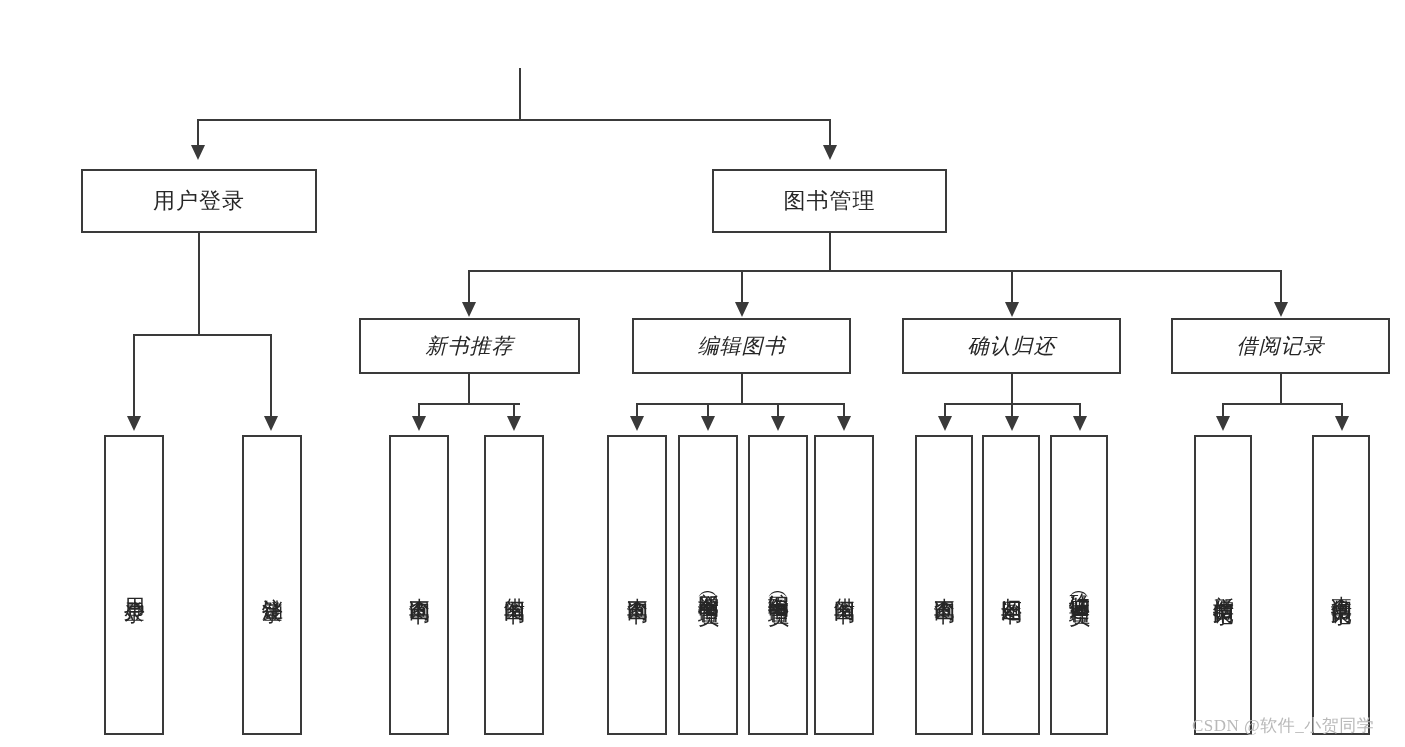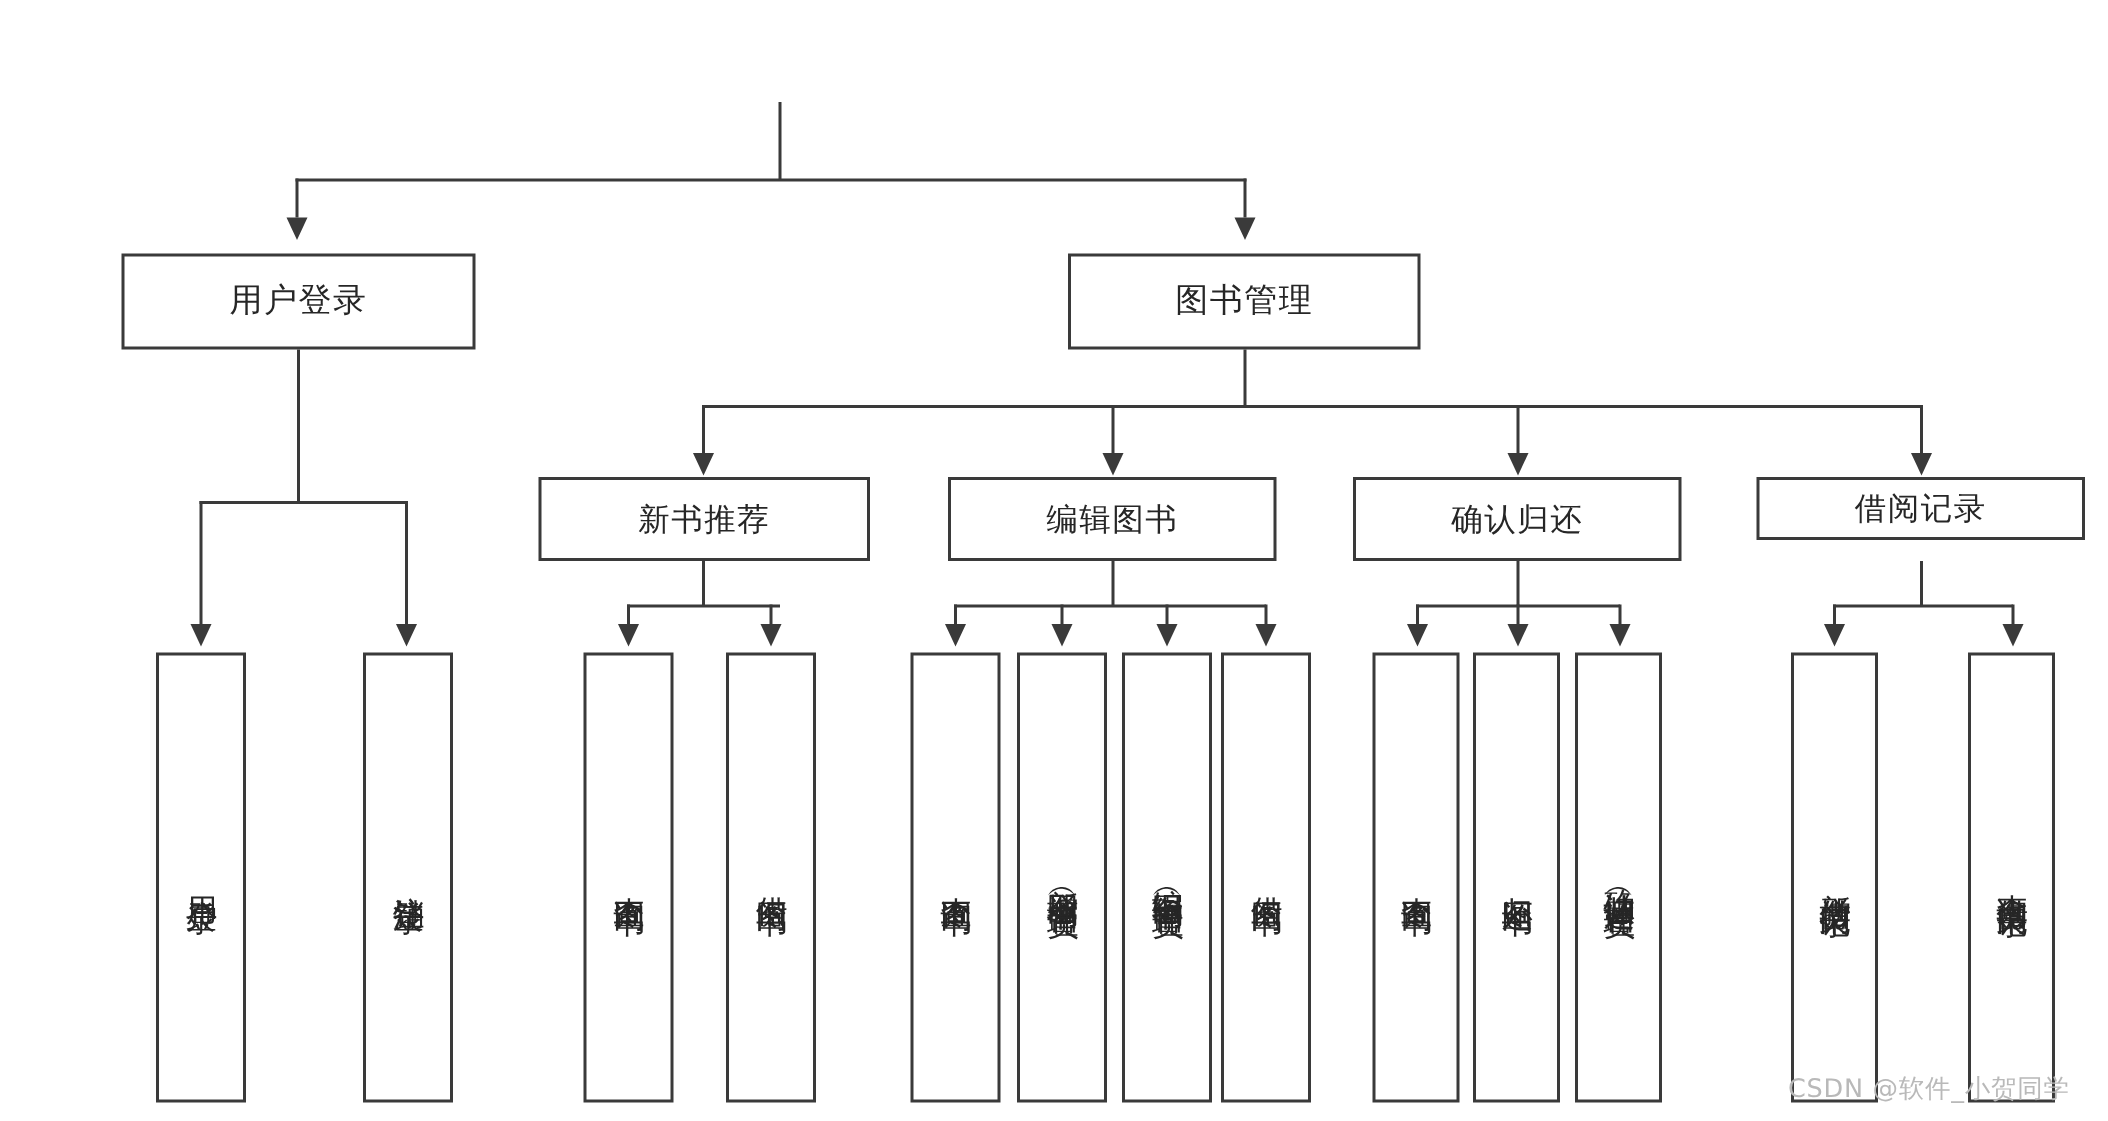--- a/index.html
+++ b/index.html
@@ -29,21 +29,21 @@
   }
   .node .label{
     font-size:22px;
     line-height:1.25;
     letter-spacing:1px;
     color:#262626;
     white-space:nowrap;
   }
   .node.root .label{font-size:23px;}
   .node.lvl2 .label{font-size:22px;}
-  .node.lvl3 .label{font-size:21px;}
+  .node.lvl3 .label{font-size:21px;font-style:italic;}
 
   
   .leaf{
     position:absolute;
     box-sizing:border-box;
     background:#ffffff;
     border:2px solid #3a3a3a;
     display:flex;
     align-items:center;
     justify-content:center;
@@ -135,21 +135,21 @@
 
   <div class="node lvl3" style="left:359px;top:318px;width:221px;height:56px;">
     <span class="label">新书推荐</span>
   </div>
   <div class="node lvl3" style="left:632px;top:318px;width:219px;height:56px;">
     <span class="label">编辑图书</span>
   </div>
   <div class="node lvl3" style="left:902px;top:318px;width:219px;height:56px;">
     <span class="label">确认归还</span>
   </div>
-  <div class="node lvl3" style="left:1171px;top:318px;width:219px;height:42px;">
+  <div class="node lvl3" style="left:1171px;top:318px;width:219px;height:56px;">
     <span class="label">借阅记录</span>
   </div>
 
   <div class="vline" style="left:468px;top:374px;width:2px;height:30px;"></div>
   <div class="hline" style="left:418px;top:403px;width:102px;height:2px;"></div>
   <div class="vline" style="left:418px;top:403px;width:2px;height:13px;"></div>
   <div class="arrow" style="left:412px;top:416px;"></div>
   <div class="vline" style="left:513px;top:403px;width:2px;height:13px;"></div>
   <div class="arrow" style="left:507px;top:416px;"></div>
 
@@ -217,15 +217,15 @@
     <span class="vlabel">确认归还（管理员）</span>
   </div>
 
   <div class="leaf" style="left:1194px;top:435px;width:58px;height:300px;">
     <span class="vlabel">新增借阅记录</span>
   </div>
   <div class="leaf" style="left:1312px;top:435px;width:58px;height:300px;">
     <span class="vlabel">查询借阅记录</span>
   </div>
 
-  <div class="watermark" style="left:1192px;top:714px;">CSDN @软件_小贺同学</div>
+  <div class="watermark" style="left:1192px;top:714px;font-family:Liberation Serif, serif;">CSDN @软件_小贺同学</div>
 
 </div>
 
 </body></html>

